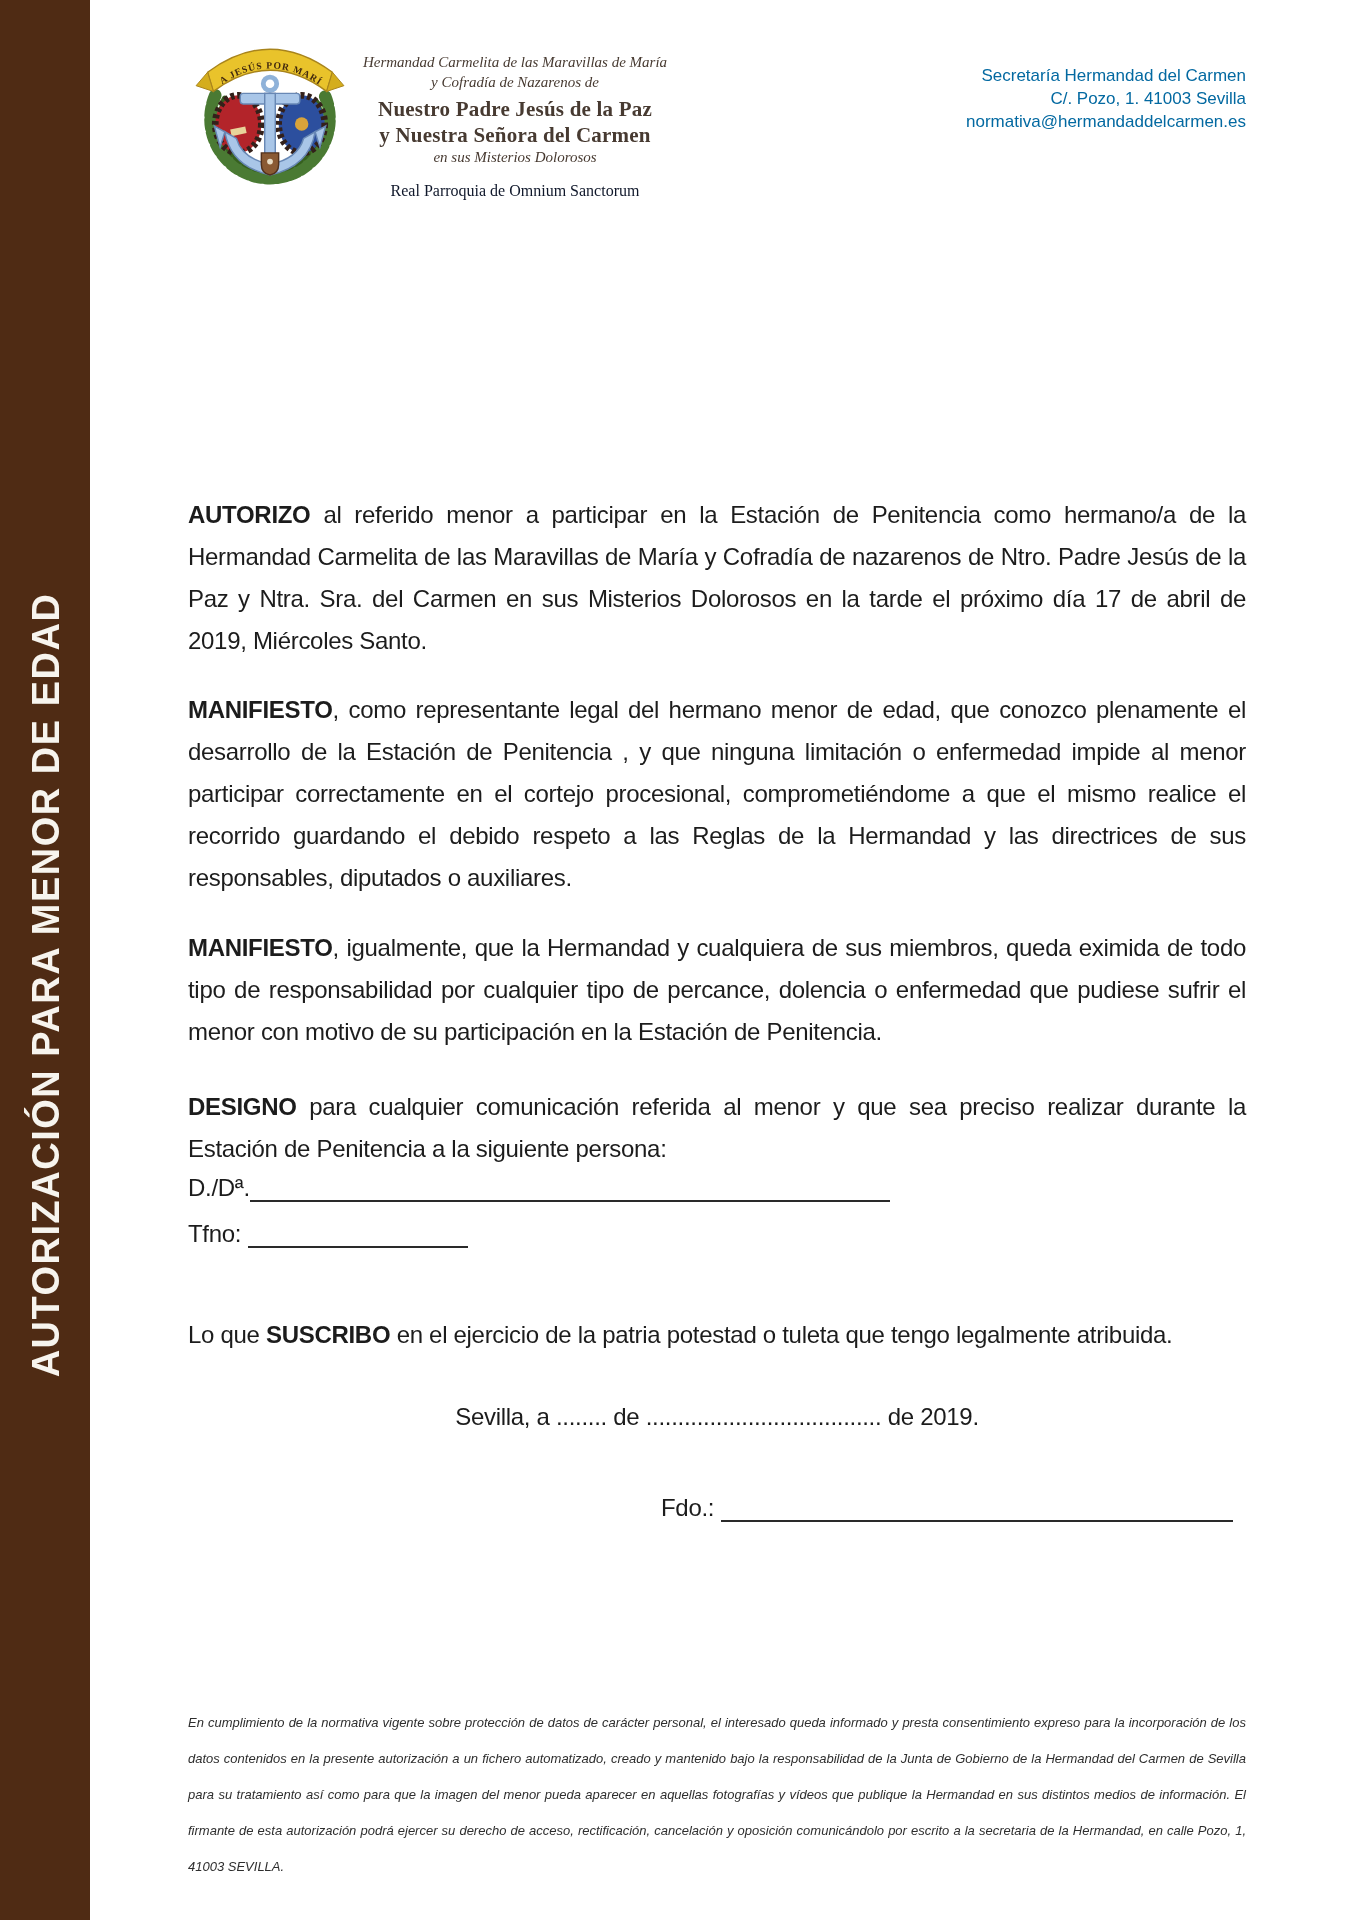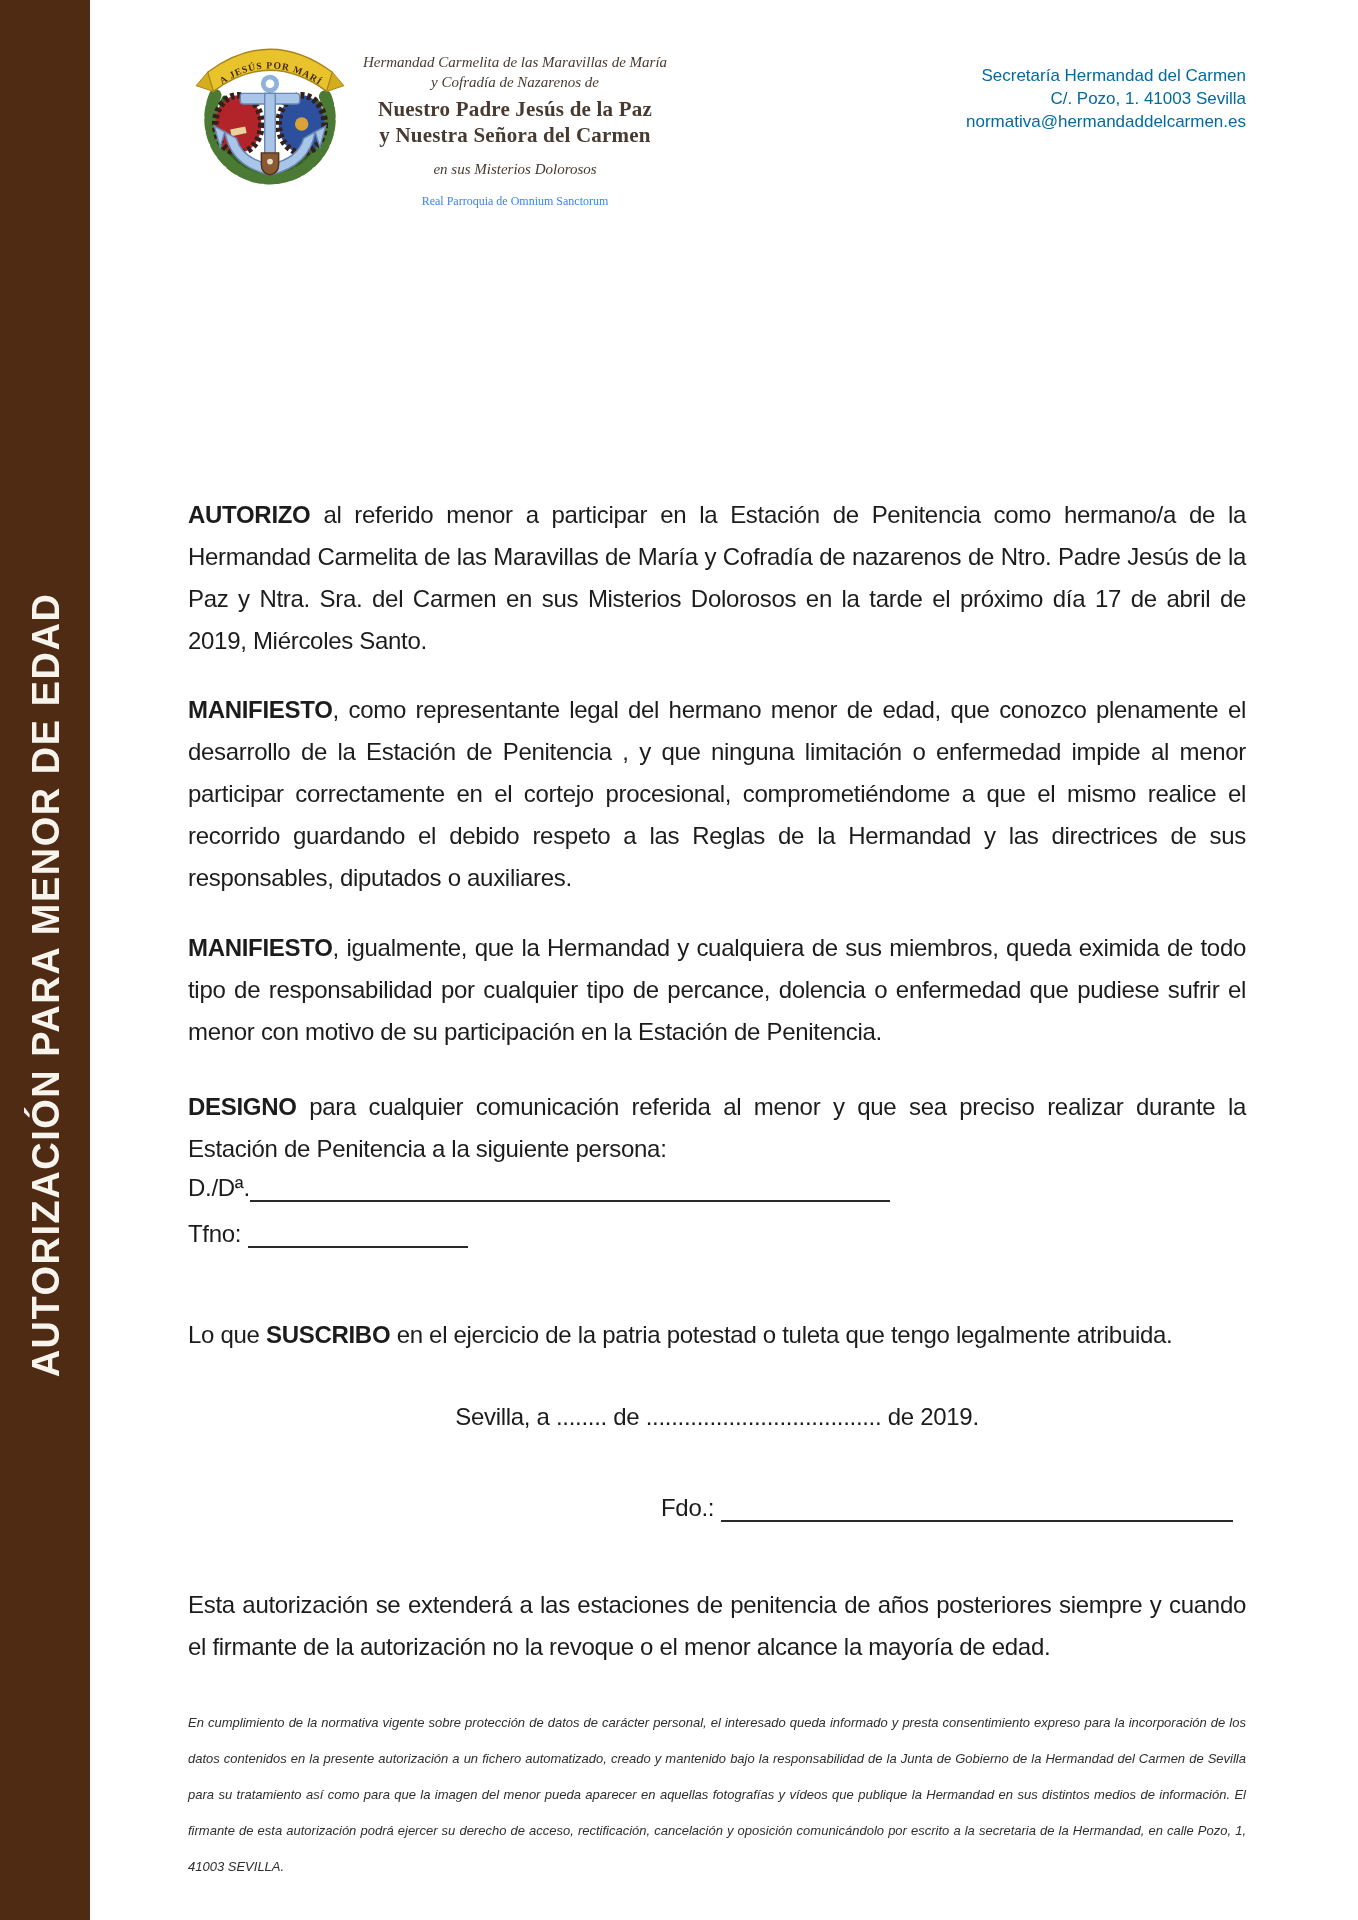--- a/index.html
+++ b/index.html
@@ -10,22 +10,22 @@
   .sidebar{position:absolute;left:0;top:0;width:90px;height:1920px;background:#4f2b14;}
   .sidebar-title{position:absolute;left:46px;top:985px;transform:translate(-50%,-50%) rotate(-90deg);
         white-space:nowrap;color:#f7f4ee;font-weight:bold;font-size:38px;letter-spacing:1.5px;}
 
   
   .logo{position:absolute;left:186px;top:30px;width:168px;height:192px;}
   .org{position:absolute;left:346px;top:52px;width:338px;text-align:center;
        font-family:"Liberation Serif",serif;color:#473a31;}
   .org-it{font-style:italic;font-size:15px;line-height:20px;}
   .org-title{font-weight:bold;font-size:21px;line-height:26px;letter-spacing:.2px;margin-top:4px;}
-  .org-sub{font-style:italic;font-size:15px;margin-top:13px;}
-  .org-parish{font-size:12px;color:#3b82f6;margin-top:16px;}
+  .org-sub{font-style:italic;font-size:15px;margin-top:1px;}
+  .org-parish{font-size:16px;color:#0f172a;margin-top:16px;}
   .contact{position:absolute;right:112px;top:64px;text-align:right;color:#0369a1;
            font-size:17px;line-height:23px;}
 
   
   .bodycol{position:absolute;left:188px;top:0;width:1058px;height:1920px;
            font-size:24px;letter-spacing:-0.3px;line-height:42px;}
   .para{position:absolute;left:0;width:1058px;text-align:justify;}
   .t287{top:287px}.t470{top:470px}.t665{top:665px}.t903{top:903px}.t1062{top:1062px}
   .t1165{top:1165px;line-height:46px}.t1290{top:1290px}.t1372{top:1372px}
   .t1560{top:1560px}
@@ -110,18 +110,17 @@
       <div><span>D./Dª.</span><span class="bl w640"></span></div>
       <div><span>Tfno: </span><span class="bl w220"></span></div>
     </div>
 
     <p class="para t1290"><span>Lo que </span><b>SUSCRIBO</b><span> en el ejercicio de la patria potestad o tuleta que tengo legalmente atribuida.</span></p>
 
     <p class="para t1372" style="text-align:center;">Sevilla, a ........ de ..................................... de 2019.</p>
 
     <div class="fdo-line"><span>Fdo.: </span><span class="bl w512"></span></div>
 
-    <p class="para t1560">Esta autorización se extenderá a las estaciones de penitencia de años posteriores siempre y cuando el firmante de la autorización no la revoque o el menor alcance la mayoría de edad.</p>
 
     <p class="legal">En cumplimiento de la normativa vigente sobre protección de datos de carácter personal, el interesado queda informado y presta consentimiento expreso para la incorporación de los datos contenidos en la presente autorización a un fichero automatizado, creado y mantenido bajo la responsabilidad de la Junta de Gobierno de la Hermandad del Carmen de Sevilla para su tratamiento así como para que la imagen del menor pueda aparecer en aquellas fotografías y vídeos que publique la Hermandad  en sus distintos medios de información. El firmante de esta autorización podrá ejercer su derecho de acceso, rectificación, cancelación y oposición comunicándolo por escrito a la secretaria de la Hermandad, en calle Pozo, 1, 41003 SEVILLA.</p>
 
   </div>
 </div>
 
 </body></html>

